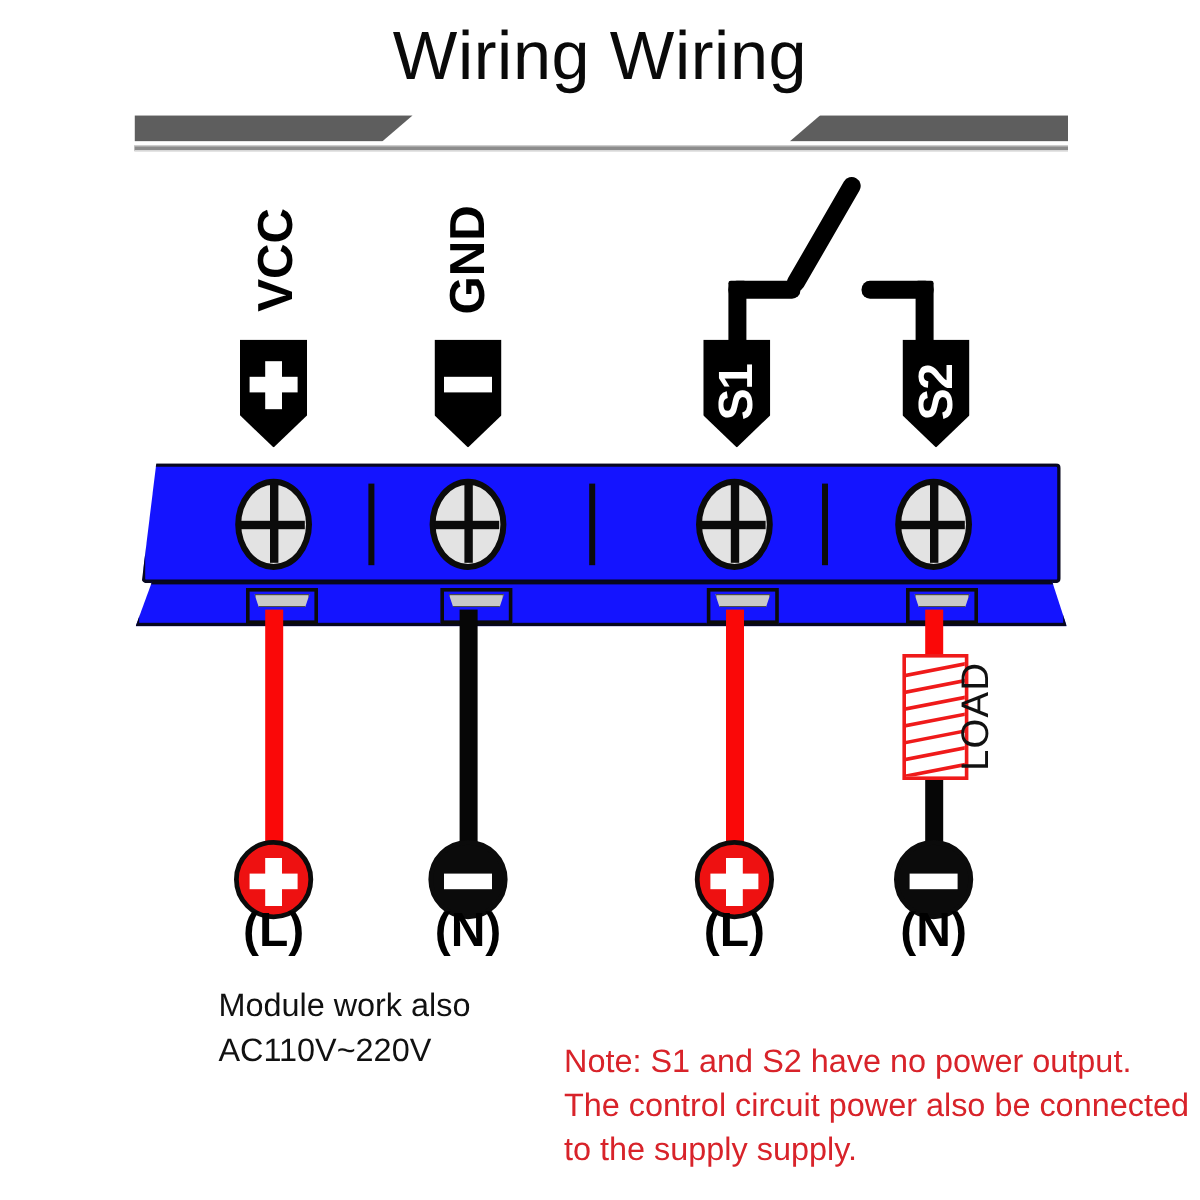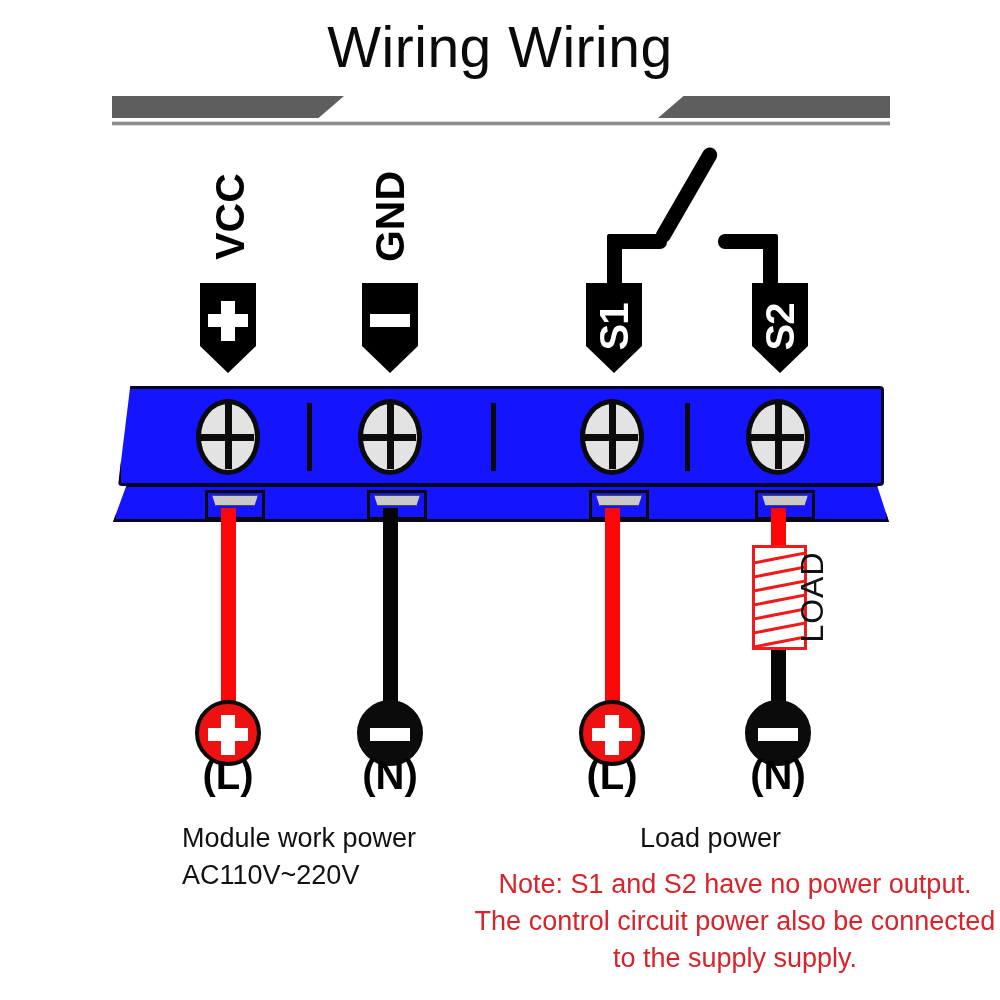--- a/index.html
+++ b/index.html
@@ -283,21 +283,21 @@
     top: 820px;
     font-size: 27px;
     line-height: 37px;
     color: #111111;
   }
   .note {
     position: absolute;
     left: 470px;
     top: 866px;
     width: 530px;
-    text-align: center;
+    text-align: left;
     font-size: 27px;
     line-height: 37px;
     color: #d8232a;
   }
 </style>
 </head>
 <body>
 
 <div id="page">
 
@@ -399,25 +399,24 @@
     <span class="bar-v"></span>
   </div>
   <div class="tlabel" style="left:552px; top:755px; width:120px;">(L)</div>
 
   <div class="tcircle black" style="left:745px; top:700px;">
     <span class="bar-h"></span>
   </div>
   <div class="tlabel" style="left:718px; top:755px; width:120px;">(N)</div>
 
   <div class="caption-left">
-    <div>Module work power</div>
+    <div>Module work also</div>
     <div>AC110V~220V</div>
   </div>
 
-  <div class="caption-load">Load power</div>
 
   <div class="note">
     <div>Note: S1 and S2 have no power output.</div>
     <div>The control circuit power also be connected</div>
     <div>to the supply supply.</div>
   </div>
 
 </div>
 
 </body></html>

